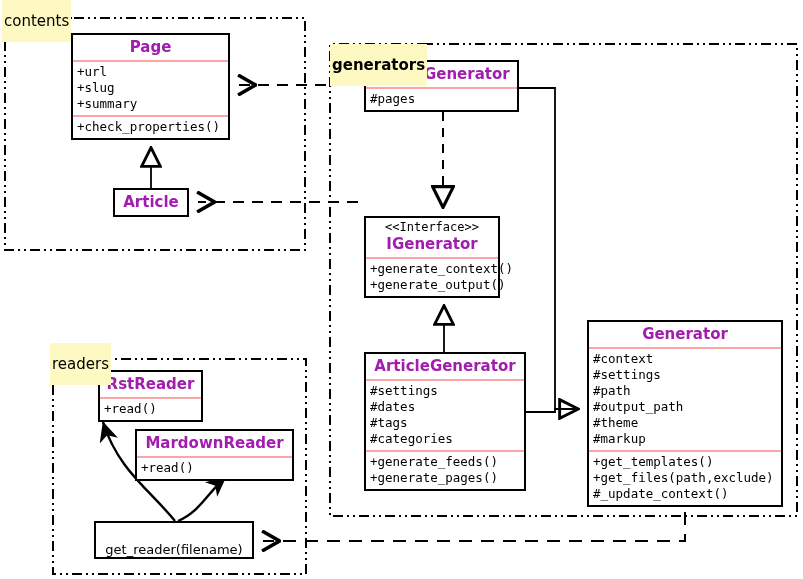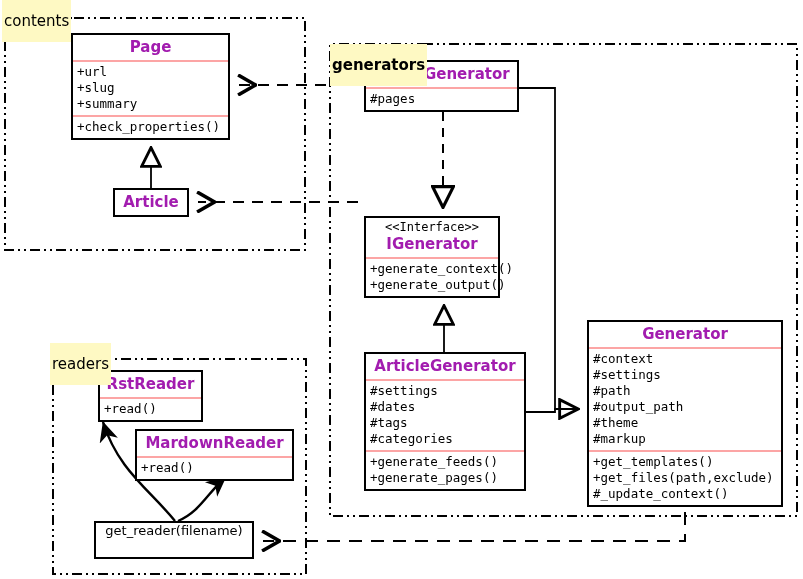--- a/index.html
+++ b/index.html
@@ -73,21 +73,21 @@
   .uml .member {
     font-family: "DejaVu Sans Mono", monospace;
     font-size: 12.5px;
     color: #000;
     line-height: 1.28;
     padding: 0 3px 0 4px;
     white-space: nowrap;
   }
   .uml.plain {
     display: flex;
-    align-items: flex-start;
+    align-items: flex-end;
     justify-content: center;
   }
   .uml.plain .fnlabel {
     font-family: "DejaVu Sans", sans-serif;
     font-size: 13px;
     color: #000;
     text-align: center;
     white-space: nowrap;
   }
 

